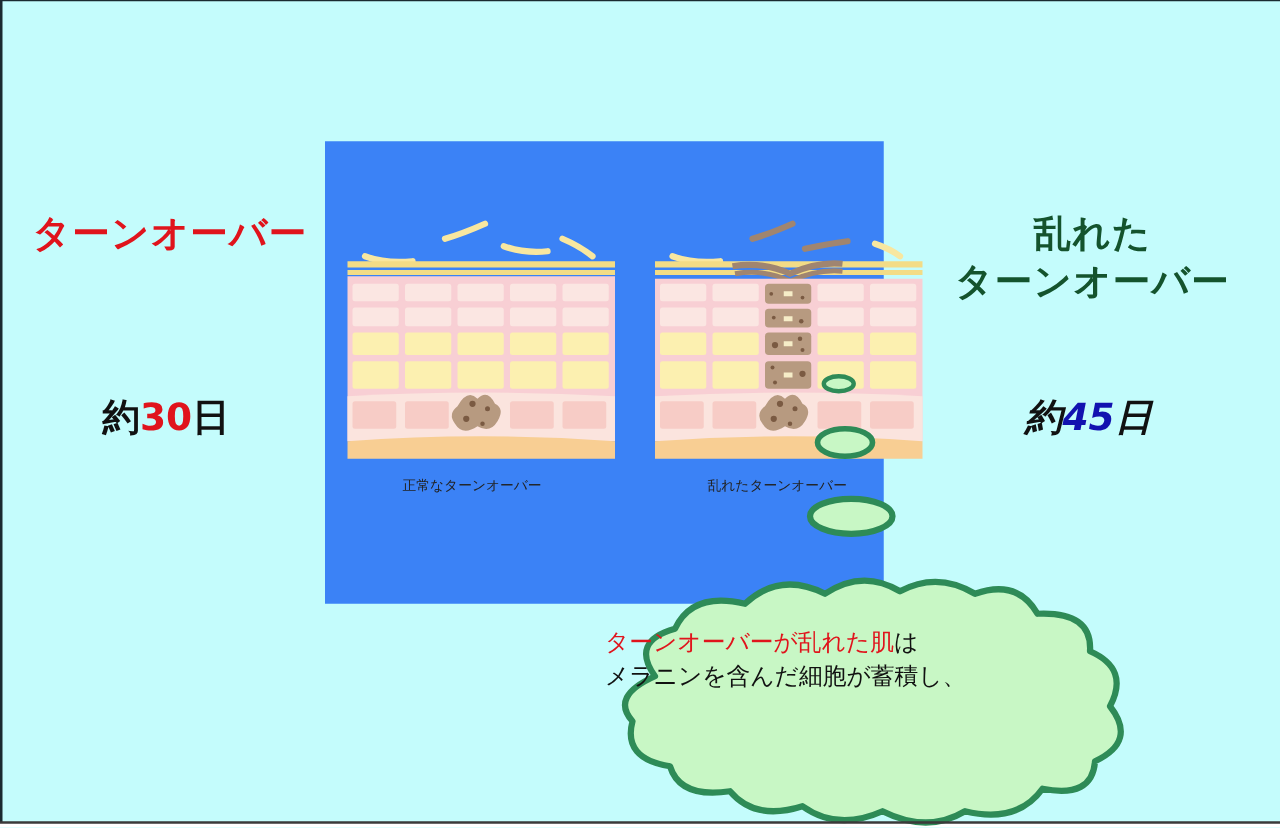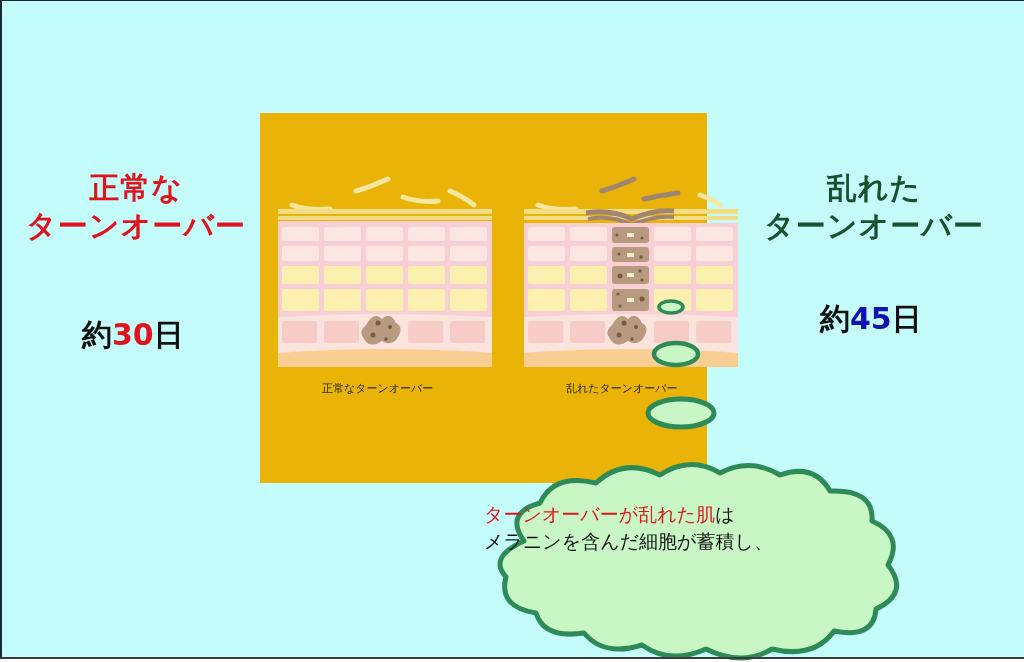--- a/index.html
+++ b/index.html
@@ -7,38 +7,37 @@
        font-family:"DejaVu Sans","Liberation Sans",sans-serif;}
   .slide{position:absolute;left:0;top:0;width:1024px;height:658px;background:#C4FCFC;
          border-left:2px solid #1a2a30;border-top:1px solid #1a2a30;box-sizing:border-box;}
   .bottom-line{position:absolute;left:0;top:657px;width:1024px;height:2px;background:#3a3a3a;}
   .side-title{position:absolute;text-align:center;font-weight:bold;font-size:30px;line-height:38px;letter-spacing:1px;}
   .side-title span{display:block;white-space:nowrap;}
   .left-title{left:14px;top:168px;width:240px;color:#E0141C;}
   .right-title{left:752px;top:168px;width:240px;color:#14532d;}
   .days{position:absolute;font-weight:bold;font-size:30px;line-height:36px;white-space:nowrap;color:#111;}
   .days-left{left:80px;top:316px;}
-  .days-right{left:818px;top:300px;}
+  .days-right{left:818px;top:316px;font-style:italic;}
   .red{color:#E0141C;}
   .blue{color:#1212B0;}
-  .panel{position:absolute;left:258px;top:112px;width:447px;height:370px;background:#eab308;}
+  .panel{position:absolute;left:258px;top:112px;width:447px;height:370px;background:#3b82f6;}
   .illus{position:absolute;top:0;left:0;}
   .caption{position:absolute;font-size:11px;color:#222;white-space:nowrap;}
   .cloud-wrap{position:absolute;left:482px;top:452px;width:430px;height:210px;}
   .cloud-text{position:absolute;left:0;top:48px;width:410px;text-align:left;font-size:19px;line-height:27px;color:#111;font-weight:bold;}
   .cloud-text .hl{color:#E0141C;}
   .cloud-text .n{font-weight:normal;}
 </style>
 </head>
 <body>
 
 <div class="slide">
 
   <div class="side-title left-title">
-    <span>正常な</span>
     <span>ターンオーバー</span>
   </div>
   <div class="days days-left">
     <span>約</span><span class="red">30</span><span>日</span>
   </div>
 
   <div class="side-title right-title">
     <span>乱れた</span>
     <span>ターンオーバー</span>
   </div>

